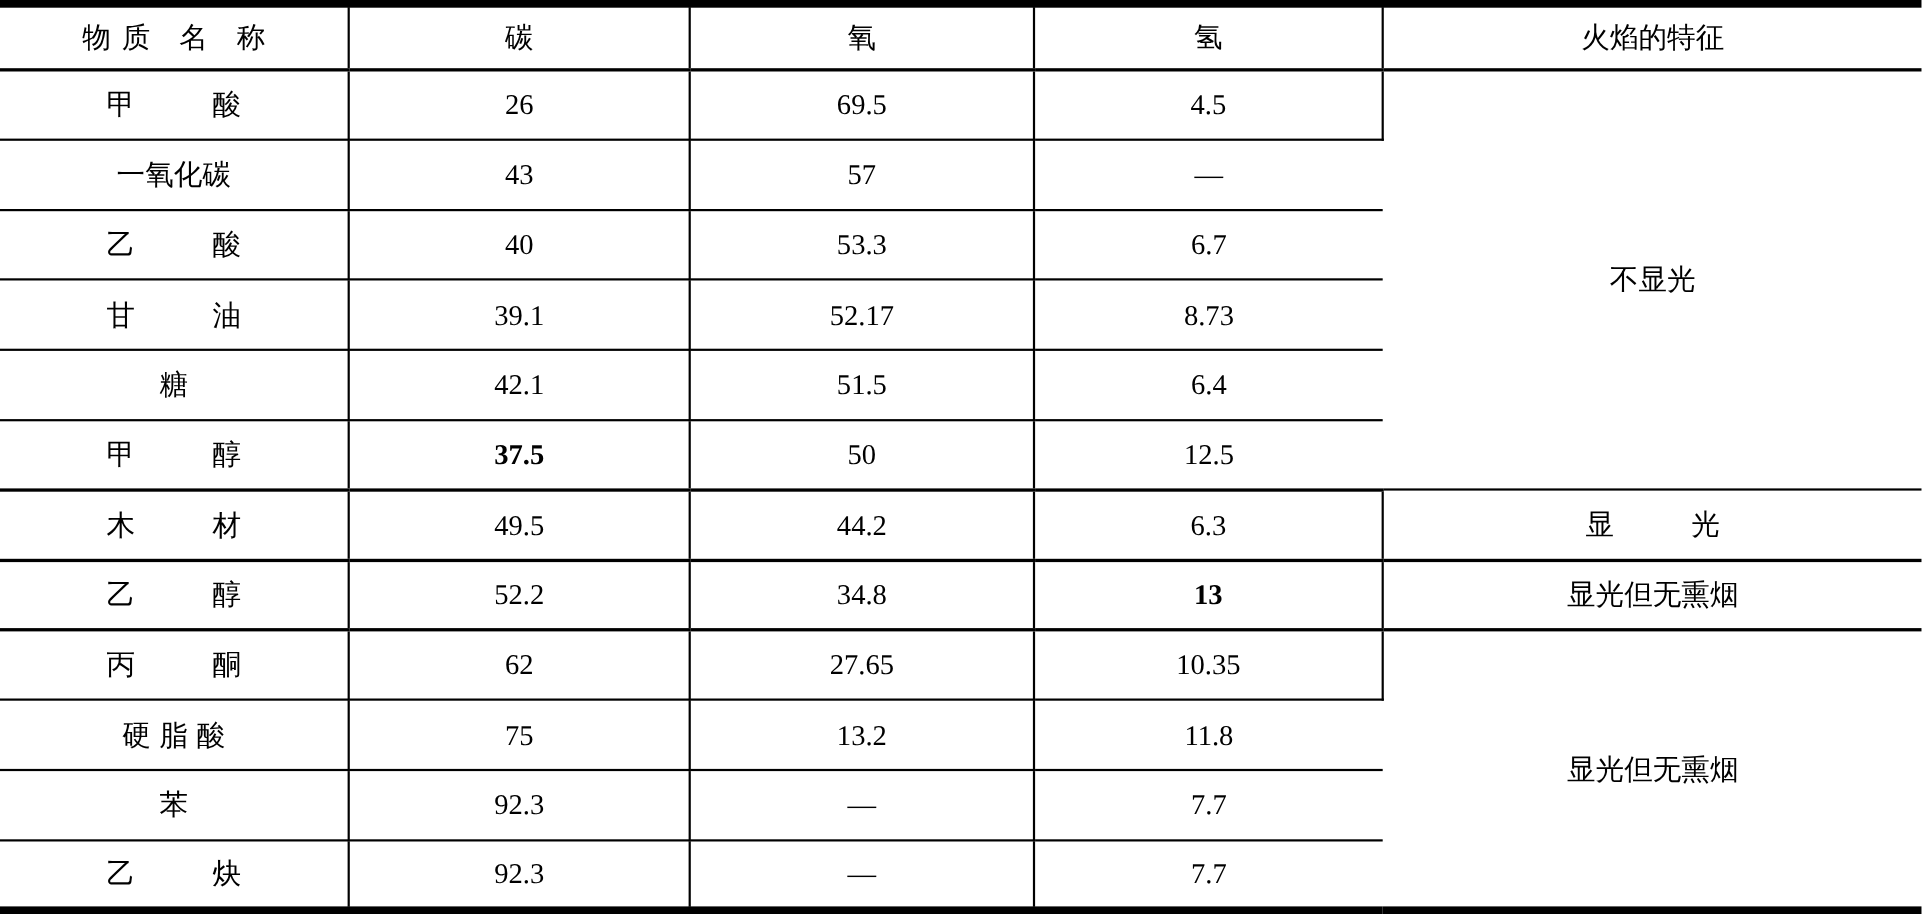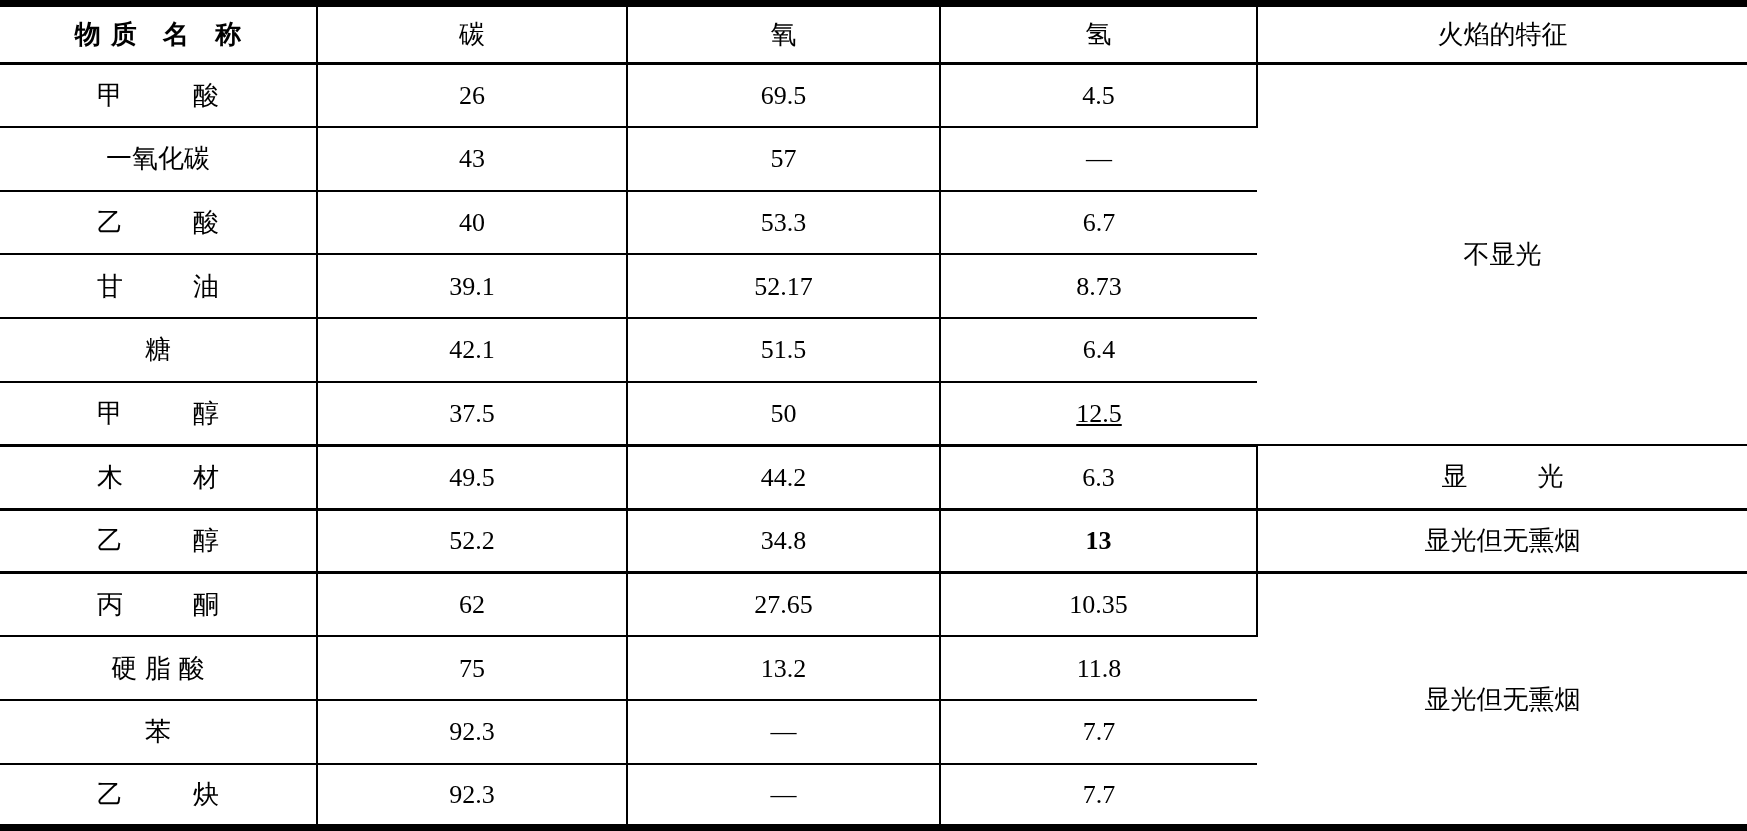--- a/index.html
+++ b/index.html
@@ -72,21 +72,20 @@
   }
   .sp-wide {
     display: inline-block;
     letter-spacing: 0.85em;
     text-indent: 0.85em;
   }
   .sp-head {
     display: inline-block;
     letter-spacing: 0.38em;
     text-indent: 0.38em;
-    font-weight: bold;
   }
   .flame-cell {
     font-size: 26px;
   }
   .dash {
     font-size: 26px;
   }
 </style>
 </head>
 <body>
@@ -146,23 +145,23 @@
           <td><span>8.73</span></td>
         </tr>
         <tr>
           <td><span>糖</span></td>
           <td><span>42.1</span></td>
           <td><span>51.5</span></td>
           <td><span>6.4</span></td>
         </tr>
         <tr class="group-end">
           <td style="border-bottom: 3px solid rgb(0, 0, 0);"><span class="sp-wide">甲　醇</span></td>
-          <td style="border-bottom: 3px solid rgb(0, 0, 0);"><span>37.5</span></td>
+          <td style="border-bottom: 3px solid rgb(0, 0, 0); font-weight: bold;"><span>37.5</span></td>
           <td style="border-bottom: 3px solid rgb(0, 0, 0); margin-top: 44px;"><span>50</span></td>
-          <td style="border-bottom: 3px solid rgb(0, 0, 0); text-decoration: underline;"><span>12.5</span></td>
+          <td style="border-bottom: 3px solid rgb(0, 0, 0);"><span>12.5</span></td>
         </tr>
         <tr class="group-end">
           <td style="border-bottom: 3px solid rgb(0, 0, 0);"><span class="sp-wide">木　材</span></td>
           <td style="border-bottom: 3px solid rgb(0, 0, 0);"><span>49.5</span></td>
           <td style="border-bottom: 3px solid rgb(0, 0, 0);"><span>44.2</span></td>
           <td style="border-bottom: 3px solid rgb(0, 0, 0);"><span>6.3</span></td>
           <td class="flame-cell" style="border-bottom: 3px solid rgb(0, 0, 0);"><span class="sp-wide">显　光</span></td>
         </tr>
         <tr class="group-end">
           <td style="border-bottom: 3px solid rgb(0, 0, 0); margin-top: 14px;"><span class="sp-wide">乙　醇</span></td>

